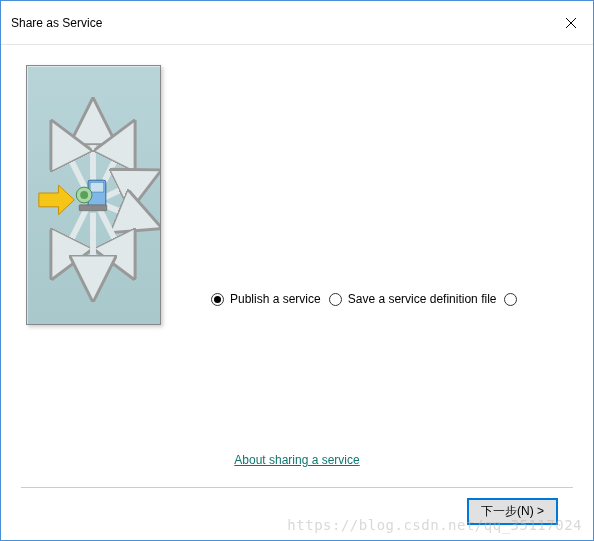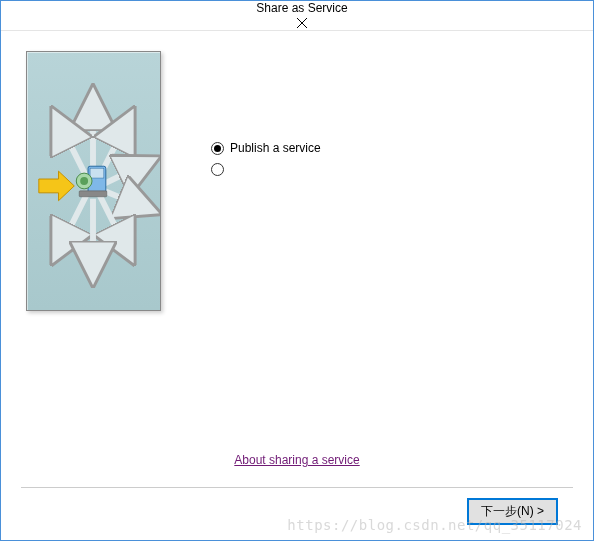--- a/index.html
+++ b/index.html
@@ -17,27 +17,26 @@
     }
     .dialog {
       width: 594px;
       height: 541px;
       border: 1px solid #4a90d9;
       background: #fff;
       display: flex;
       flex-direction: column;
     }
     .titlebar {
-      height: 30px;
+      height: 44px;
       display: flex;
       align-items: center;
       justify-content: space-between;
       padding: 0 0 0 10px;
       border-bottom: 1px solid #e5e5e5;
-      flex-direction: column;
     }
     .titlebar-title {
       font-size: 12px;
       color: #000;
     }
     .close-btn {
       width: 45px;
       height: 30px;
       display: flex;
       align-items: center;
@@ -72,21 +71,20 @@
       margin-top: 5px;
       margin-left: 5px;
     }
     .illustration svg {
       width: 135px;
       height: 260px;
     }
     .options {
       padding-top: 95px;
       display: flex;
-      flex-direction: column;
       gap: 8px;
     }
     .radio-option {
       display: flex;
       align-items: center;
       gap: 6px;
       cursor: pointer;
     }
     .radio-circle {
       width: 13px;
@@ -107,21 +105,21 @@
     }
     .radio-label {
       font-size: 12px;
       color: #000;
     }
     .link-area {
       text-align: center;
       padding: 10px 0 20px 0;
     }
     .link {
-      color: #701a75;
+      color: #0f766e;
       text-decoration: underline;
       font-size: 12px;
       cursor: pointer;
     }
     .separator {
       height: 1px;
       background: #ccc;
       margin: 0 0 10px 0;
     }
     .button-bar {
@@ -198,20 +196,24 @@
         </svg>
       </div>
 
       <div class="options">
         <label class="radio-option">
           <span class="radio-circle selected"></span>
           <span class="radio-label">Publish a service</span>
         </label>
         <label class="radio-option">
           <span class="radio-circle"></span>
+          <span class="radio-label">Save a service definition file</span>
+        </label>
+        <label class="radio-option">
+          <span class="radio-circle"></span>
         </label>
       </div>
     </div>
 
     <div class="link-area">
       <a class="link">About sharing a service</a>
     </div>
 
     <div class="separator"></div>
 

